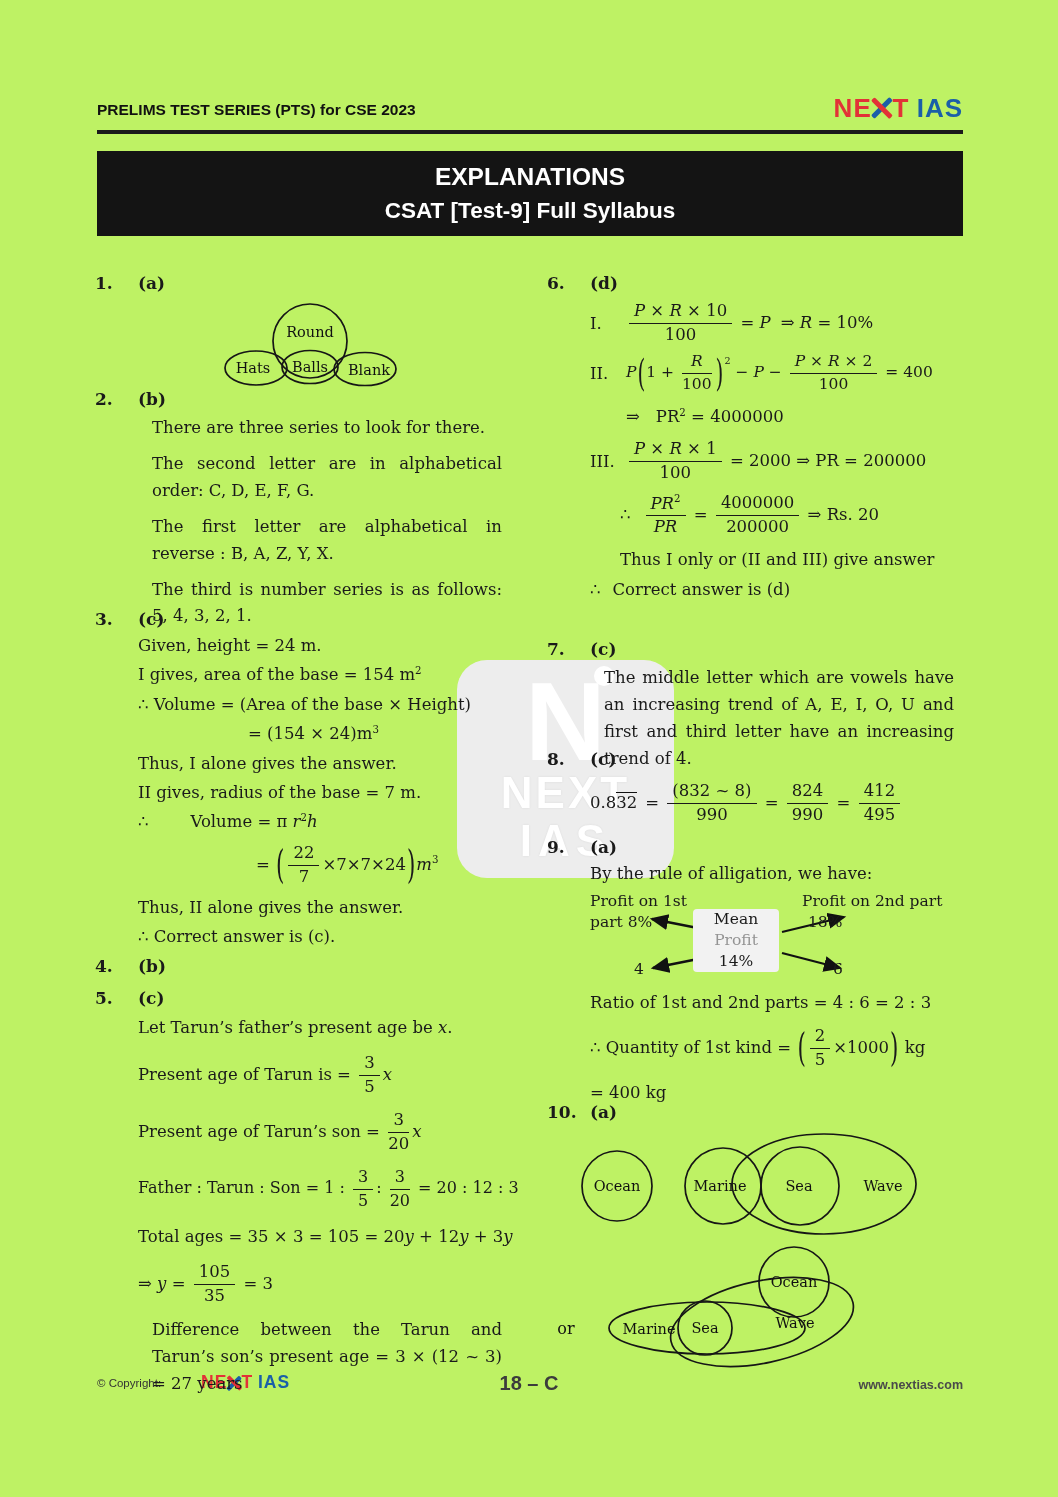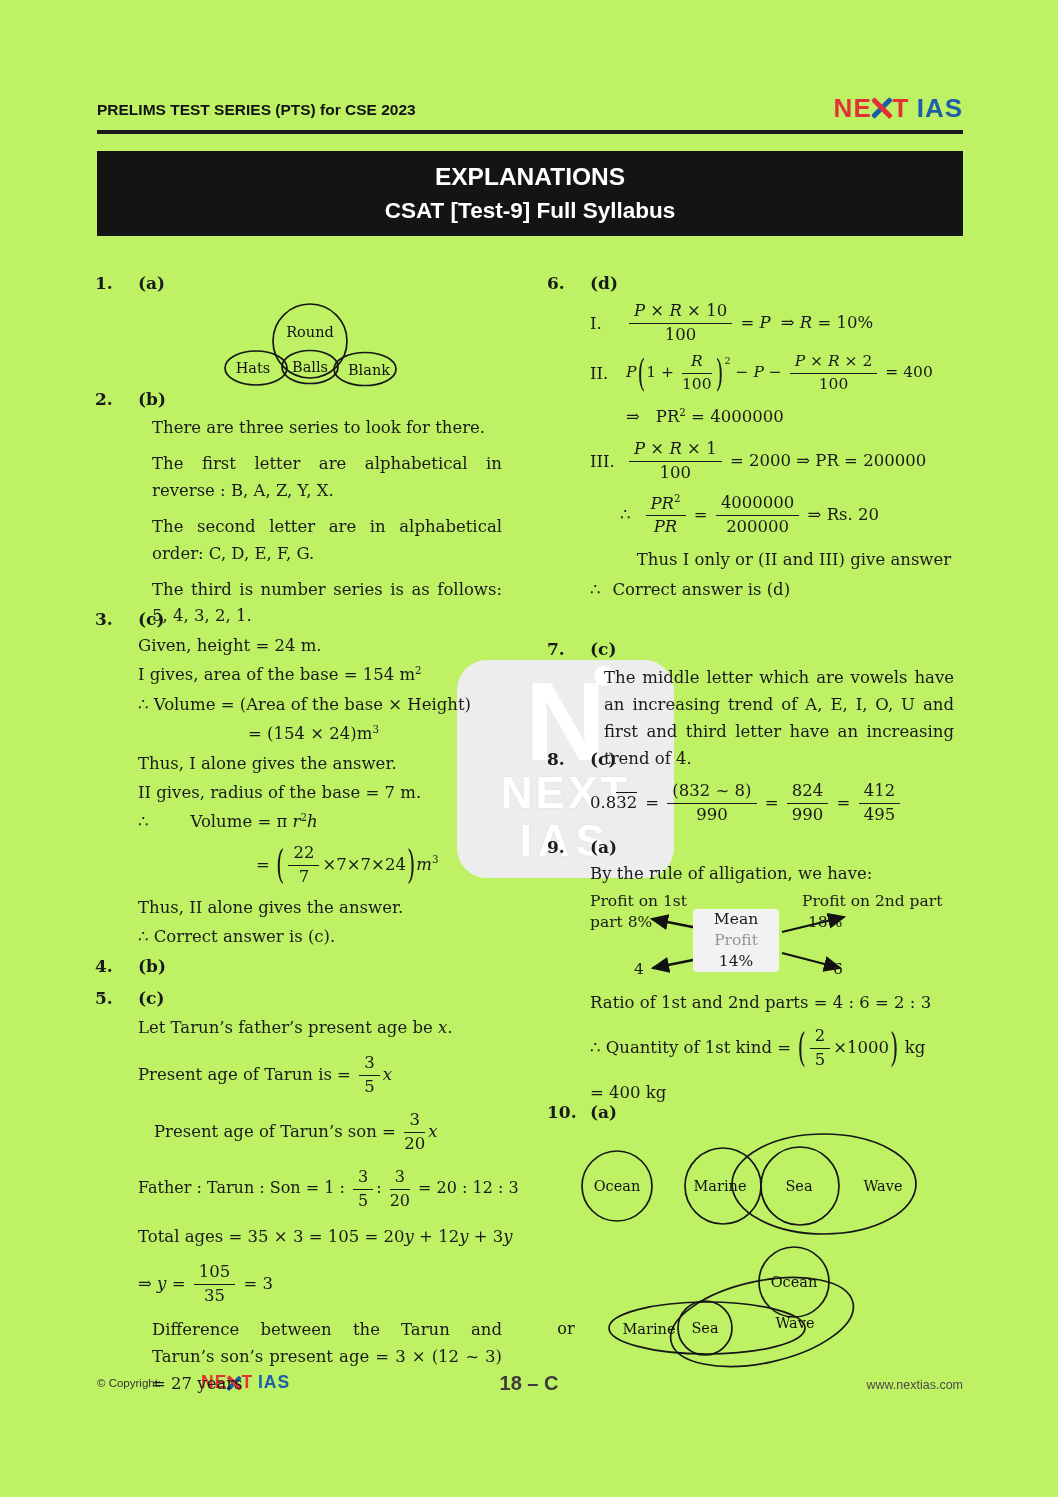--- a/index.html
+++ b/index.html
@@ -69,21 +69,21 @@
   .venn text{font-family:"DejaVu Serif",serif;font-size:14.5px;fill:#111;text-anchor:middle;}
   .venn .shape{fill:none;stroke:#161616;stroke-width:1.7;}
 
   
   .ftr-left{position:absolute;left:97px;top:1374px;display:flex;align-items:center;gap:32px;}
   .ftr-copy{font-family:"Liberation Sans",sans-serif;font-size:11.5px;color:#333;}
   .ftr-logo{font-size:17.5px;margin-left:8px;}
   .ftr-page{position:absolute;left:0;right:0;top:1372px;text-align:center;
             font-family:"Liberation Sans",sans-serif;font-weight:bold;font-size:20px;color:#3c3c3c;}
   .ftr-site{position:absolute;right:95px;top:1378px;font-family:"Liberation Sans",sans-serif;
-            font-weight:normal;font-size:12.5px;color:#4a4a4a;}
+            font-weight:bold;font-size:12.5px;color:#4a4a4a;}
 </style>
 </head>
 <body>
 
 <div class="page">
 
   <div class="hdr-title">PRELIMS TEST SERIES (PTS) for CSE 2023</div>
   <div class="hdr-logo logo">
     <span class="red">NE</span>
       <span class="xwrap">
@@ -124,22 +124,22 @@
       </svg>
     </section>
 
     <section class="qblock" style="top:118px;">
       <div class="qhead">
           <span class="qno">2.</span>
           <span>(b)</span>
         </div>
       <div class="qbody">
         <div class="para">There are three series to look for there.</div>
+        <div class="para">The second letter are in alphabetical order: C, D, E, F, G.</div>
         <div class="para">The first letter are alphabetical in reverse : B, A, Z, Y, X.</div>
-        <div class="para">The second letter are in alphabetical order: C, D, E, F, G.</div>
         <div class="para">The third is number series is as follows: 5, 4, 3, 2, 1.</div>
       </div>
     </section>
 
     <section class="qblock" style="top:338px;">
       <div class="qhead">
           <span class="qno">3.</span>
           <span>(c)</span>
         </div>
       <div class="qbody">
@@ -164,21 +164,21 @@
     </section>
 
     <section class="qblock" style="top:717px;">
       <div class="qhead">
           <span class="qno">5.</span>
           <span>(c)</span>
         </div>
       <div class="qbody">
         <div class="line" style="margin-top:6px;">Let Tarun’s father’s present age be <i>x</i>.</div>
         <div class="fline" style="margin:13px 0;">Present age of Tarun is = <span class="frac"><span class="num">3</span><span class="den">5</span></span><i>x</i></div>
-        <div class="fline" style="margin:14px 16px;">Present age of Tarun’s son = <span class="frac"><span class="num">3</span><span class="den">20</span></span><i>x</i></div>
+        <div class="fline" style="margin:14px 0;">Present age of Tarun’s son = <span class="frac"><span class="num">3</span><span class="den">20</span></span><i>x</i></div>
         <div class="fline nowrap" style="margin:14px 0;font-size:16px;">Father : Tarun : Son = 1 : <span class="frac"><span class="num">3</span><span class="den">5</span></span>: <span class="frac"><span class="num">3</span><span class="den">20</span></span> = 20 : 12 : 3</div>
         <div class="line">Total ages = 35 × 3 = 105 = 20<i>y</i> + 12<i>y</i> + 3<i>y</i></div>
         <div class="fline" style="margin:12px 0;">⇒ <i>y</i> = <span class="frac"><span class="num">105</span><span class="den">35</span></span> = 3</div>
         <div class="para" style="margin-top:10px;">Difference between the Tarun and Tarun’s son’s present age = 3 × (12 ~ 3) = 27 years</div>
       </div>
     </section>
   </div>
 
   <div class="col" style="left:547px;top:270px;">
 
@@ -195,21 +195,21 @@
         <div class="frow">
           <span class="flabel">II.</span>
           <span class="nowrap" style="font-size:15.5px;"><i>P</i><span class="bigp">(</span>1 + <span class="frac"><span class="num"><i>R</i></span><span class="den">100</span></span><span class="bigp">)</span><span class="psup">2</span> − <i>P</i> − <span class="frac"><span class="num"><i>P</i> × <i>R</i> × 2</span><span class="den">100</span></span> = 400</span>
         </div>
         <div class="line" style="margin:10px 0 10px 36px;">⇒<span style="display: inline-block; width: 16px;"></span>PR<sup>2</sup> = 4000000</div>
         <div class="frow">
           <span class="flabel">III.</span>
           <span class="nowrap"><span class="frac"><span class="num"><i>P</i> × <i>R</i> × 1</span><span class="den">100</span></span> = 2000 ⇒ PR = 200000</span>
         </div>
         <div class="fline nowrap" style="margin:10px 0 10px 30px;">∴<span style="display: inline-block; width: 12px;"></span><span class="frac"><span class="num"><i>PR</i><sup>2</sup></span><span class="den"><i>PR</i></span></span> = <span class="frac"><span class="num">4000000</span><span class="den">200000</span></span> ⇒ Rs. 20</div>
-        <div class="line" style="margin-left:30px;text-align:center;">Thus I only or (II and III) give answer</div>
+        <div class="line" style="margin-left:30px;">Thus I only or (II and III) give answer</div>
         <div class="line">∴<span style="display: inline-block; width: 12px;"></span>Correct answer is (d)</div>
       </div>
     </section>
 
     <section class="qblock" style="top:368px;">
       <div class="qhead">
           <span class="qno">7.</span>
           <span>(c)</span>
         </div>
       <div class="qbody">

